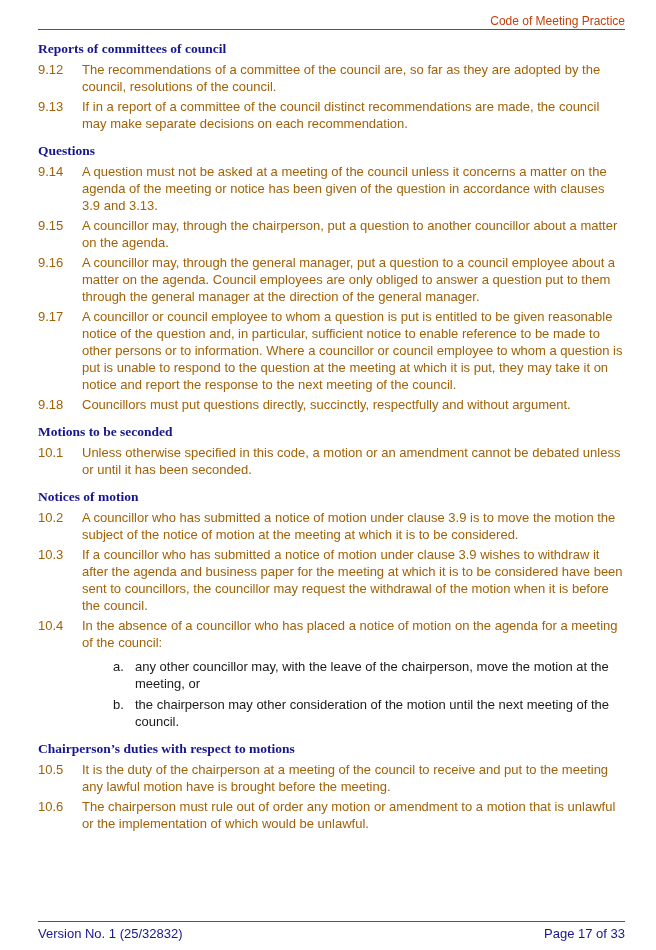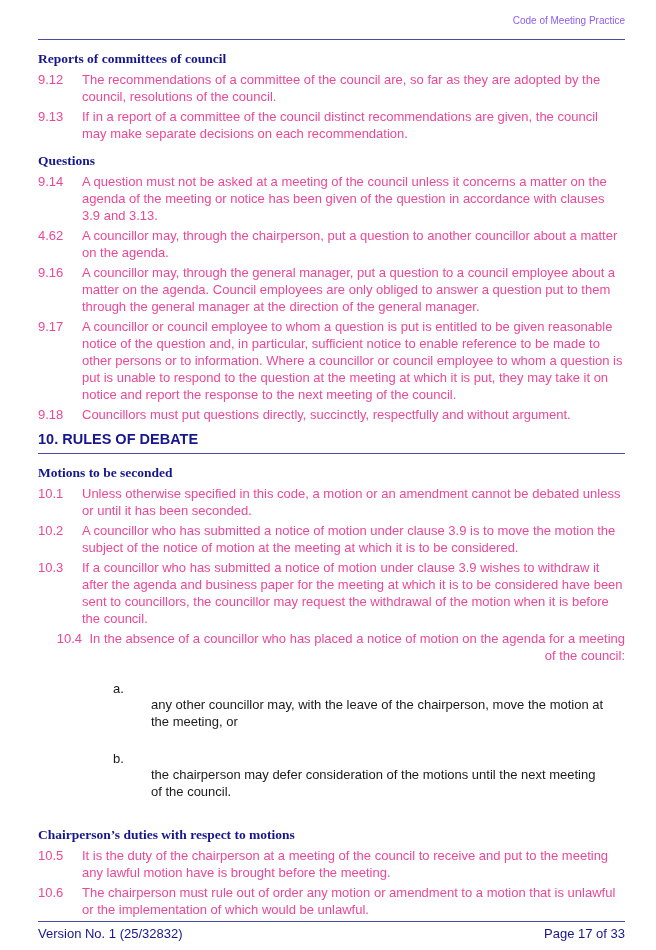--- a/index.html
+++ b/index.html
@@ -13,24 +13,24 @@
   }
   .page {
     position: absolute;
     inset: 0;
     padding: 13px 31px 0 38px;
     box-sizing: border-box;
   }
   
   .doc-header {
     text-align: right;
-    color: #8b5cf6;
-    font-size: 10px;
+    color: #c2410c;
+    font-size: 12px;
     line-height: 16px;
-    padding-bottom: 10px;
+    padding-bottom: 0;
     border-bottom: 1.5px solid #4a4aa8;
   }
   
   .section-heading {
     color: #16168e;
     font-size: 13.5px;
     font-weight: bold;
     line-height: 17px;
     margin: 10px 0 4px 0;
     font-family: Liberation Serif, serif;
@@ -41,37 +41,37 @@
     font-weight: bold;
     line-height: 17px;
     margin: 8px 0 6px 0;
     padding-bottom: 5px;
     border-bottom: 1.5px solid #4a4aa8;
   }
   
   .clause {
     display: flex;
     margin: 0 0 3px 0;
-    color: #ec4899;
+    color: #a16207;
     font-size: 13px;
     line-height: 17px;
   }
   .cnum { flex: 0 0 44px; }
   .ctext { margin: 0; flex: 1; max-width: 545px; }
   
   .subitems { margin: 3px 0 0 75px; }
   .subitem {
     display: flex;
     margin: 0 0 4px 0;
     color: #1b1b1b;
     font-size: 13px;
     line-height: 17px;
   }
   .slabel { flex: 0 0 22px; }
-  .stext { margin: 16px; flex: 1; max-width: 482px; }
+  .stext { margin: 0; flex: 1; max-width: 482px; }
   
   .doc-footer {
     position: absolute;
     left: 38px;
     right: 31px;
     top: 921px;
     border-top: 1.5px solid #4a4aa8;
     padding-top: 4px;
     display: flex;
     justify-content: space-between;
@@ -90,77 +90,77 @@
   </div>
 
   <div class="section-heading">Reports of committees of council</div>
 
   <div class="clause">
     <span class="cnum">9.12</span>
     <p class="ctext">The recommendations of a committee of the council are, so far as they are adopted by the council, resolutions of the council.</p>
   </div>
   <div class="clause">
     <span class="cnum">9.13</span>
-    <p class="ctext">If in a report of a committee of the council distinct recommendations are given, the council may make separate decisions on each recommendation.</p>
+    <p class="ctext">If in a report of a committee of the council distinct recommendations are made, the council may make separate decisions on each recommendation.</p>
   </div>
 
   <div class="section-heading">Questions</div>
 
   <div class="clause">
     <span class="cnum">9.14</span>
     <p class="ctext">A question must not be asked at a meeting of the council unless it concerns a matter on the agenda of the meeting or notice has been given of the question in accordance with clauses 3.9 and 3.13.</p>
   </div>
   <div class="clause">
-    <span class="cnum">4.62</span>
+    <span class="cnum">9.15</span>
     <p class="ctext">A councillor may, through the chairperson, put a question to another councillor about a matter on the agenda.</p>
   </div>
   <div class="clause">
     <span class="cnum">9.16</span>
     <p class="ctext">A councillor may, through the general manager, put a question to a council employee about a matter on the agenda. Council employees are only obliged to answer a question put to them through the general manager at the direction of the general manager.</p>
   </div>
   <div class="clause">
     <span class="cnum">9.17</span>
     <p class="ctext">A councillor or council employee to whom a question is put is entitled to be given reasonable notice of the question and, in particular, sufficient notice to enable reference to be made to other persons or to information. Where a councillor or council employee to whom a question is put is unable to respond to the question at the meeting at which it is put, they may take it on notice and report the response to the next meeting of the council.</p>
   </div>
   <div class="clause">
     <span class="cnum">9.18</span>
     <p class="ctext">Councillors must put questions directly, succinctly, respectfully and without argument.</p>
   </div>
 
-  <div class="chapter-heading">10. RULES OF DEBATE</div>
 
   <div class="section-heading">Motions to be seconded</div>
 
   <div class="clause">
     <span class="cnum">10.1</span>
     <p class="ctext">Unless otherwise specified in this code, a motion or an amendment cannot be debated unless or until it has been seconded.</p>
   </div>
 
+  <div class="section-heading">Notices of motion</div>
 
   <div class="clause">
     <span class="cnum">10.2</span>
     <p class="ctext">A councillor who has submitted a notice of motion under clause 3.9 is to move the motion the subject of the notice of motion at the meeting at which it is to be considered.</p>
   </div>
   <div class="clause">
     <span class="cnum">10.3</span>
     <p class="ctext">If a councillor who has submitted a notice of motion under clause 3.9 wishes to withdraw it after the agenda and business paper for the meeting at which it is to be considered have been sent to councillors, the councillor may request the withdrawal of the motion when it is before the council.</p>
   </div>
   <div>
-    <div class="clause" style="margin-bottom:16px;text-align:right;">
+    <div class="clause" style="margin-bottom:7px;">
       <span class="cnum">10.4</span>
       <p class="ctext">In the absence of a councillor who has placed a notice of motion on the agenda for a meeting of the council:</p>
     </div>
     <div class="subitems">
       <div class="subitem">
         <span class="slabel">a.</span>
         <p class="stext">any other councillor may, with the leave of the chairperson, move the motion at the meeting, or</p>
       </div>
       <div class="subitem">
         <span class="slabel">b.</span>
-        <p class="stext">the chairperson may defer consideration of the motions until the next meeting of the council.</p>
+        <p class="stext">the chairperson may other consideration of the motion until the next meeting of the council.</p>
       </div>
     </div>
   </div>
 
   <div class="section-heading">Chairperson’s duties with respect to motions</div>
 
   <div class="clause">
     <span class="cnum">10.5</span>
     <p class="ctext">It is the duty of the chairperson at a meeting of the council to receive and put to the meeting any lawful motion have is brought before the meeting.</p>
   </div>

